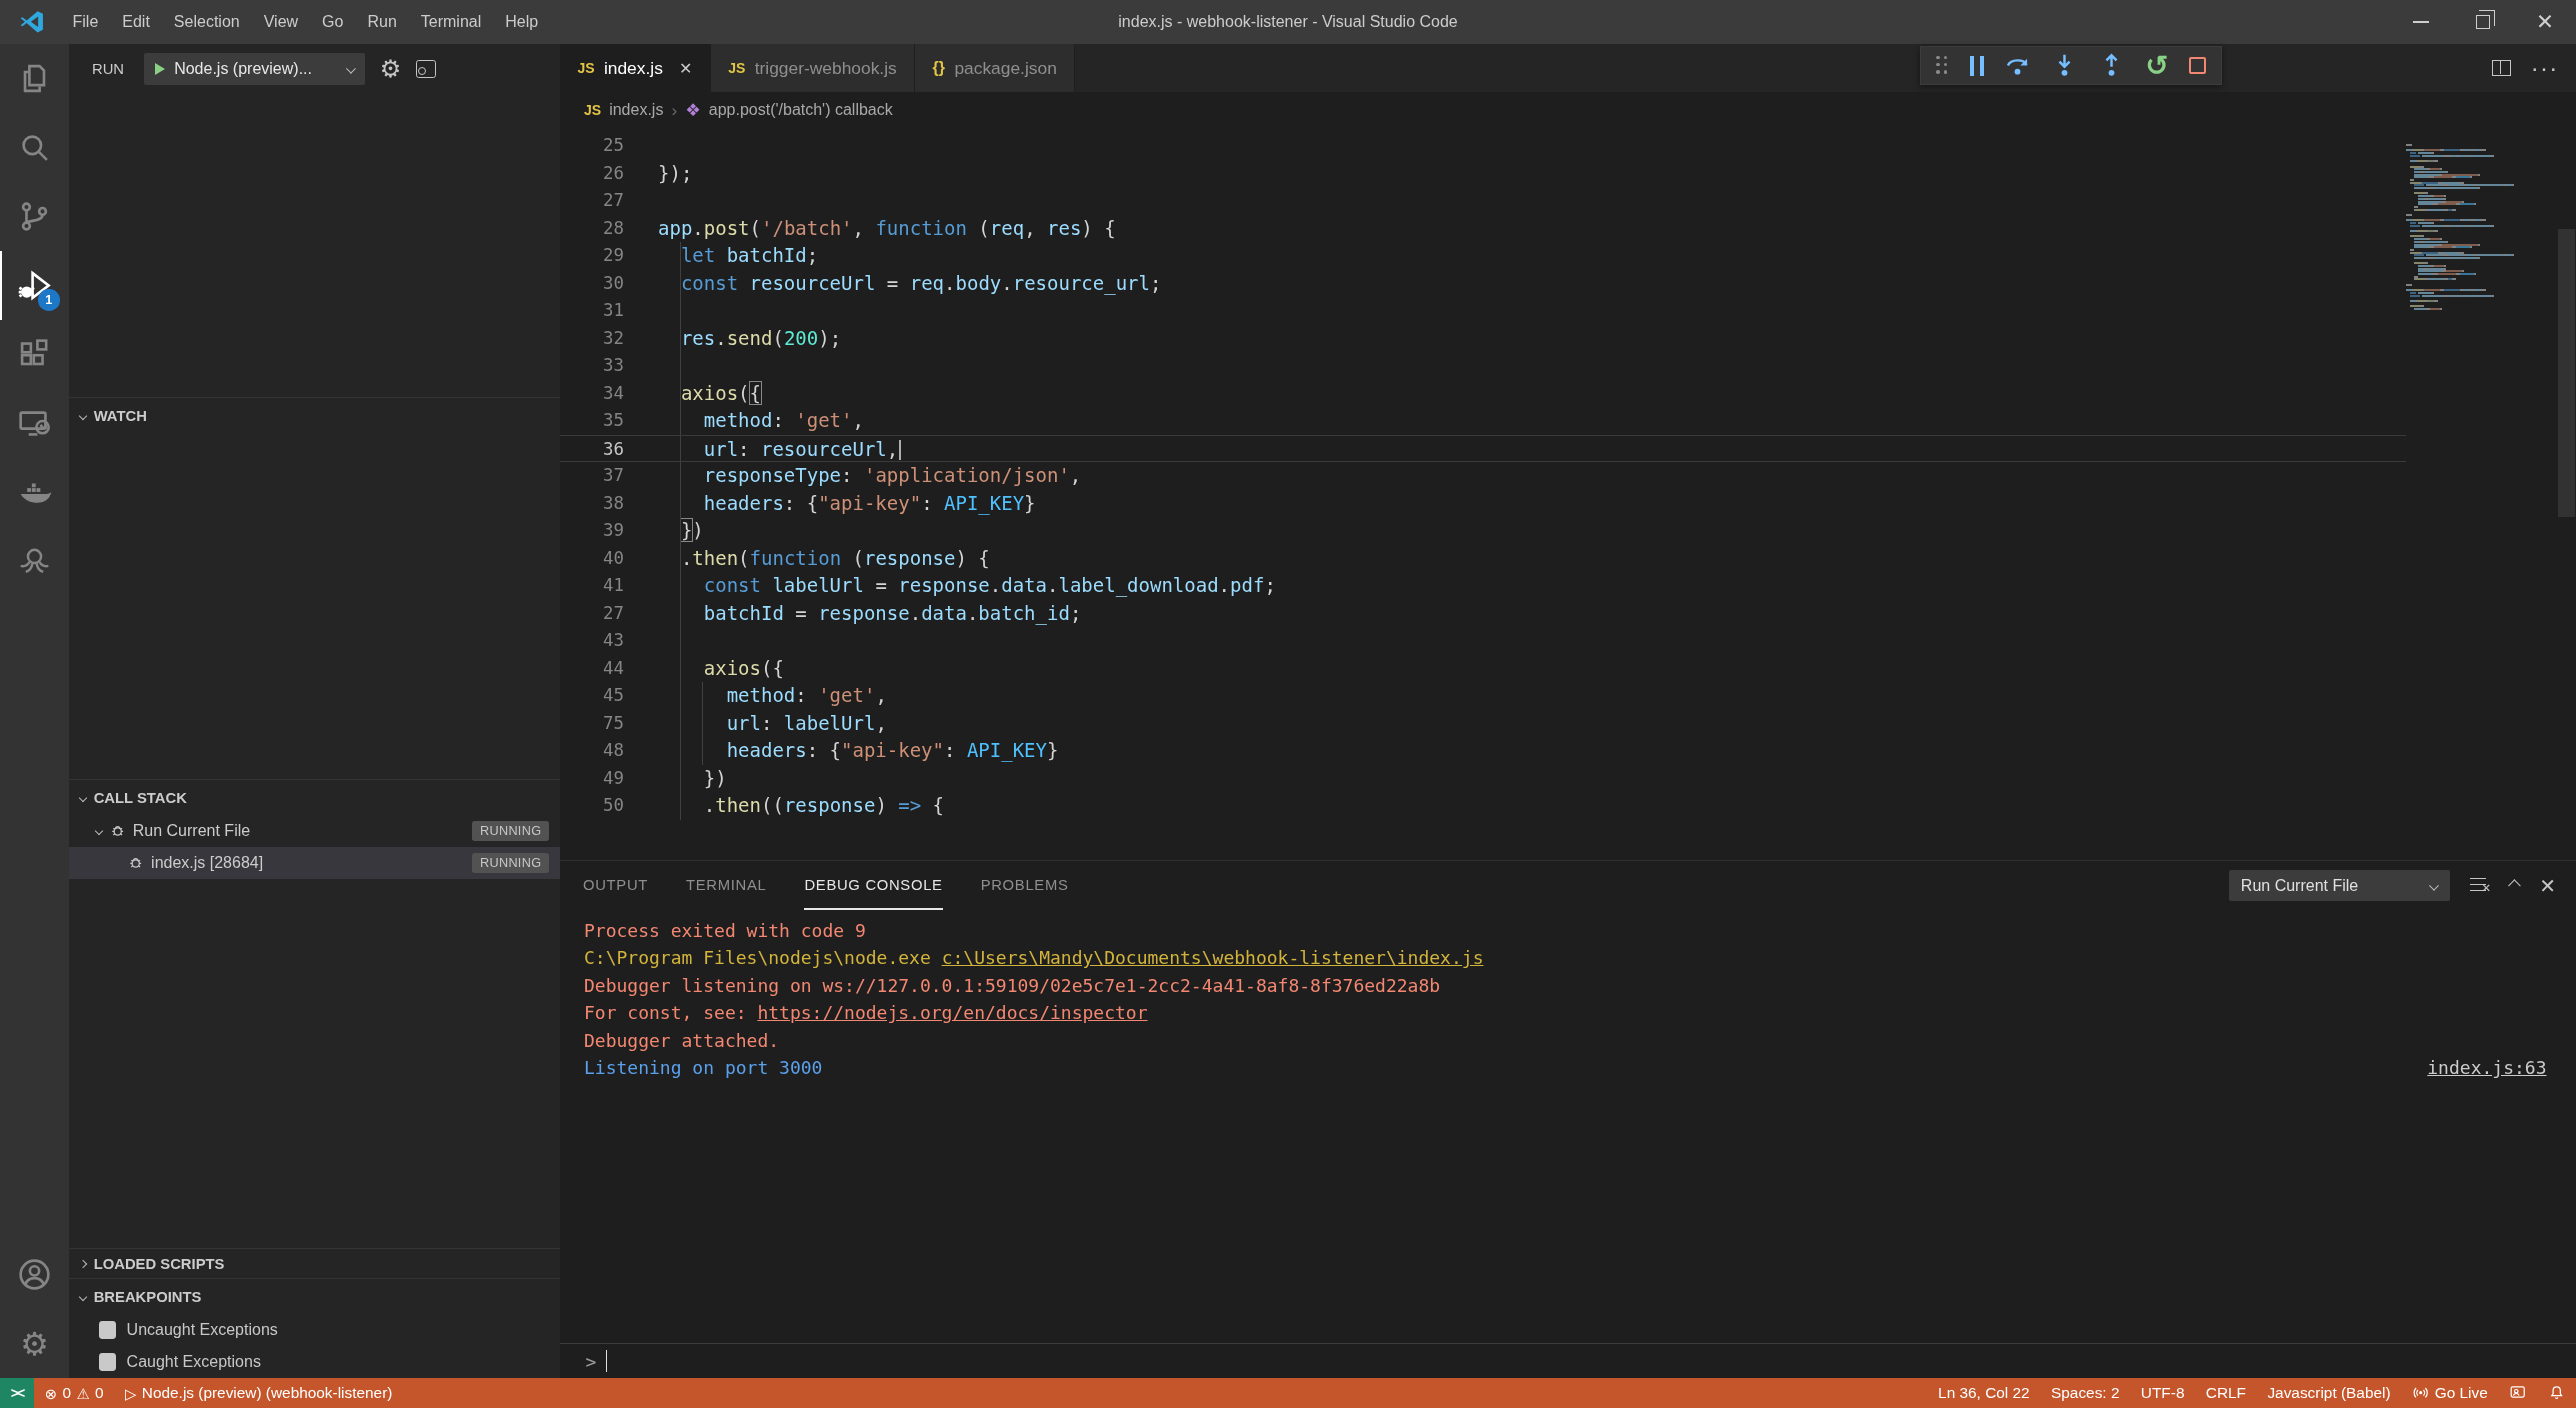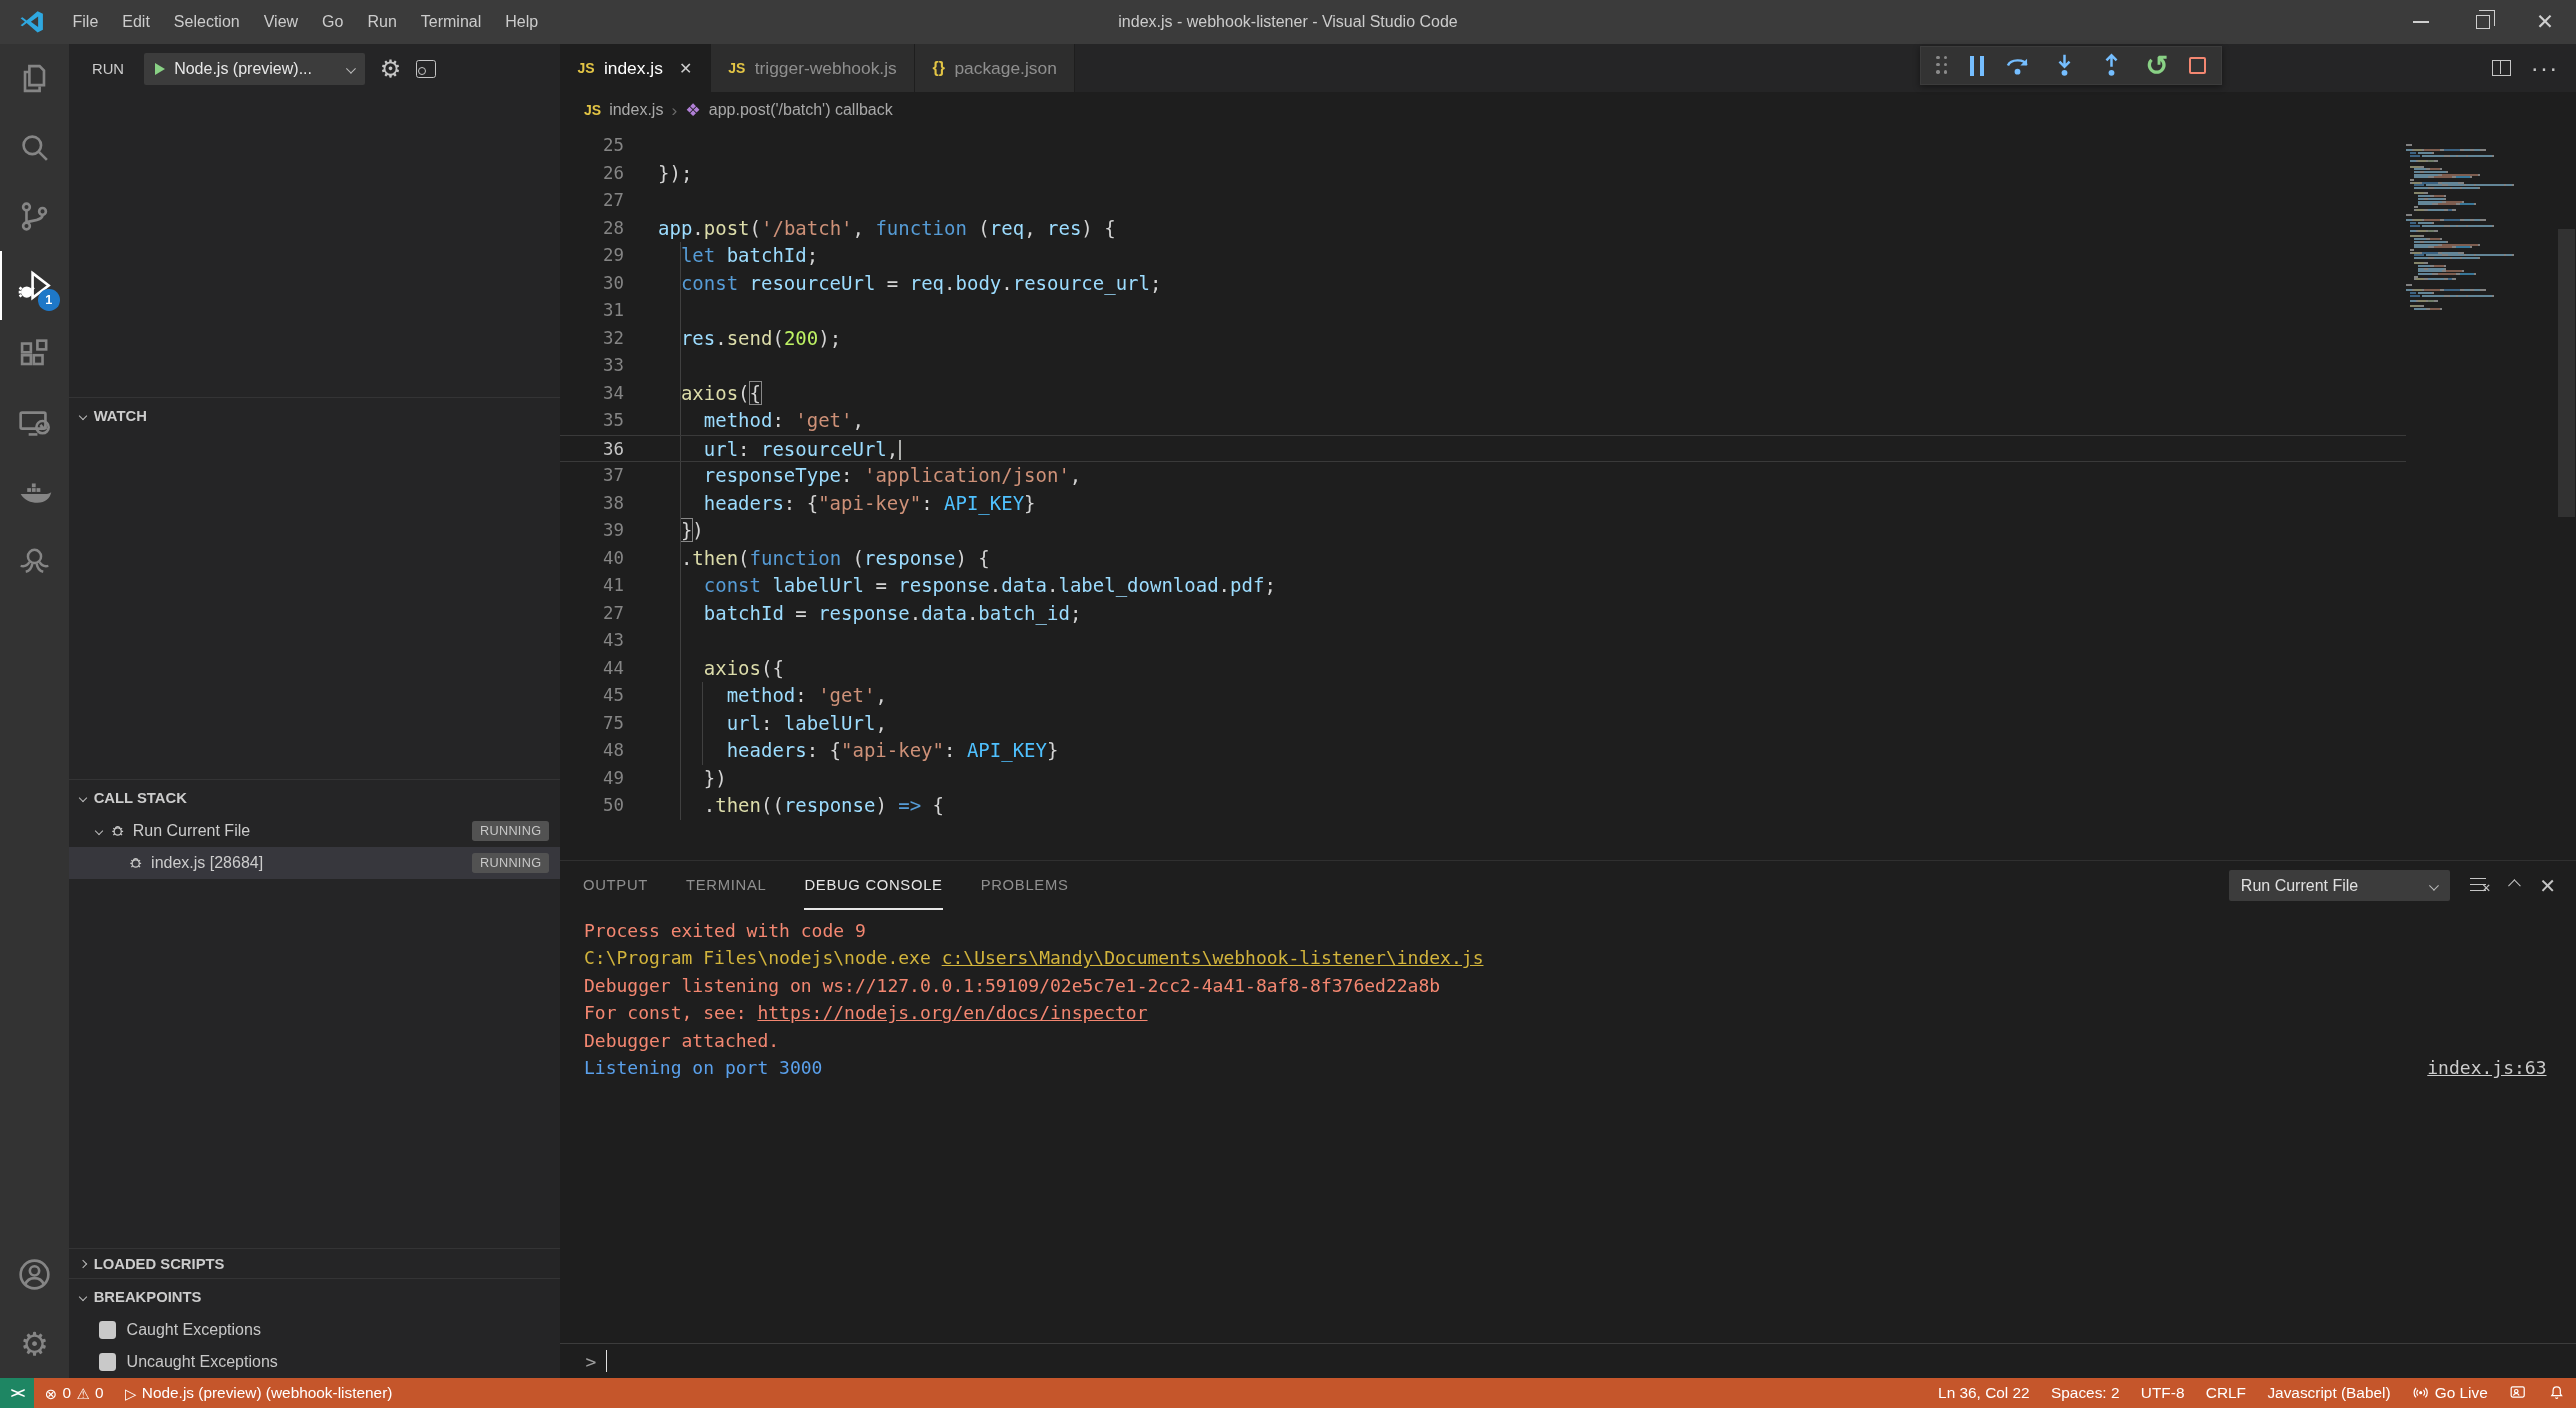--- a/index.html
+++ b/index.html
@@ -75,21 +75,21 @@
 
   .editorwrap { flex:1; display:flex; position:relative; overflow:hidden; }
   .codearea { flex:1; padding-top:4px; font-family:"DejaVu Sans Mono", monospace; font-size:19px; overflow:hidden; }
   .code-row { display:flex; height:27.5px; line-height:27.5px; position:relative; }
   .code-row.current { border-top:0.7px solid #3A3A3A; border-bottom:0.7px solid #3A3A3A; line-height:26px; }
   .gutter { width:64px; text-align:right; color:#858585; flex:none; font-size:17.4px; }
   .code-row.current .gutter { color:#C6C6C6; }
   .codetext { margin-left:34px; white-space:pre; }
   .iguide { position:absolute; top:0; bottom:0; width:0.7px; background:#404040; }
   .tk.p { color:#D4D4D4; } .tk.v { color:#9CDCFE; } .tk.k { color:#569CD6; }
-  .tk.f { color:#DCDCAA; } .tk.s { color:#CE9178; } .tk.n { color:#bef264; } .tk.c { color:#4FC1FF; }
+  .tk.f { color:#DCDCAA; } .tk.s { color:#CE9178; } .tk.n { color:#5eead4; } .tk.c { color:#4FC1FF; }
   .tk.bm { outline:0.7px solid #888888; outline-offset:-0.7px; }
   .cursorbar { display:inline-block; width:2px; height:20px; background:#AEAFAD; vertical-align:middle; margin-left:0.7px; }
 
   .minimap { width:151px; flex:none; padding-top:5.4px; position:relative; }
   .mm-row { height:2px; margin-bottom:0.7px; white-space:nowrap; }
   .mm-seg { display:inline-block; height:2px; opacity:.55; }
   .vscroll { width:19px; flex:none; position:relative; }
   .vscroll-thumb { position:absolute; top:101px; height:288px; left:1.3px; right:1.3px; background:rgba(121,121,121,0.22); }
 
   
@@ -279,25 +279,25 @@
     <div class="section-header loaded-header">
       <span class="chev cright"></span>
       <span>LOADED SCRIPTS</span>
     </div>
     <div class="section-header">
       <span class="chev cdown"></span>
       <span>BREAKPOINTS</span>
     </div>
     <div class="bp-row">
       <span class="checkbox"></span>
-      <span>Caught Exceptions</span>
+      <span>Uncaught Exceptions</span>
     </div>
     <div class="bp-row">
       <span class="checkbox"></span>
-      <span>Uncaught Exceptions</span>
+      <span>Caught Exceptions</span>
     </div>
   </div>
 
   <div class="editorgroup">
     <div class="tabsrow">
       <div class="tab active">
         <span class="jsicon">JS</span>
         <span>index.js</span>
         <span class="tab-close">✕</span>
       </div>

